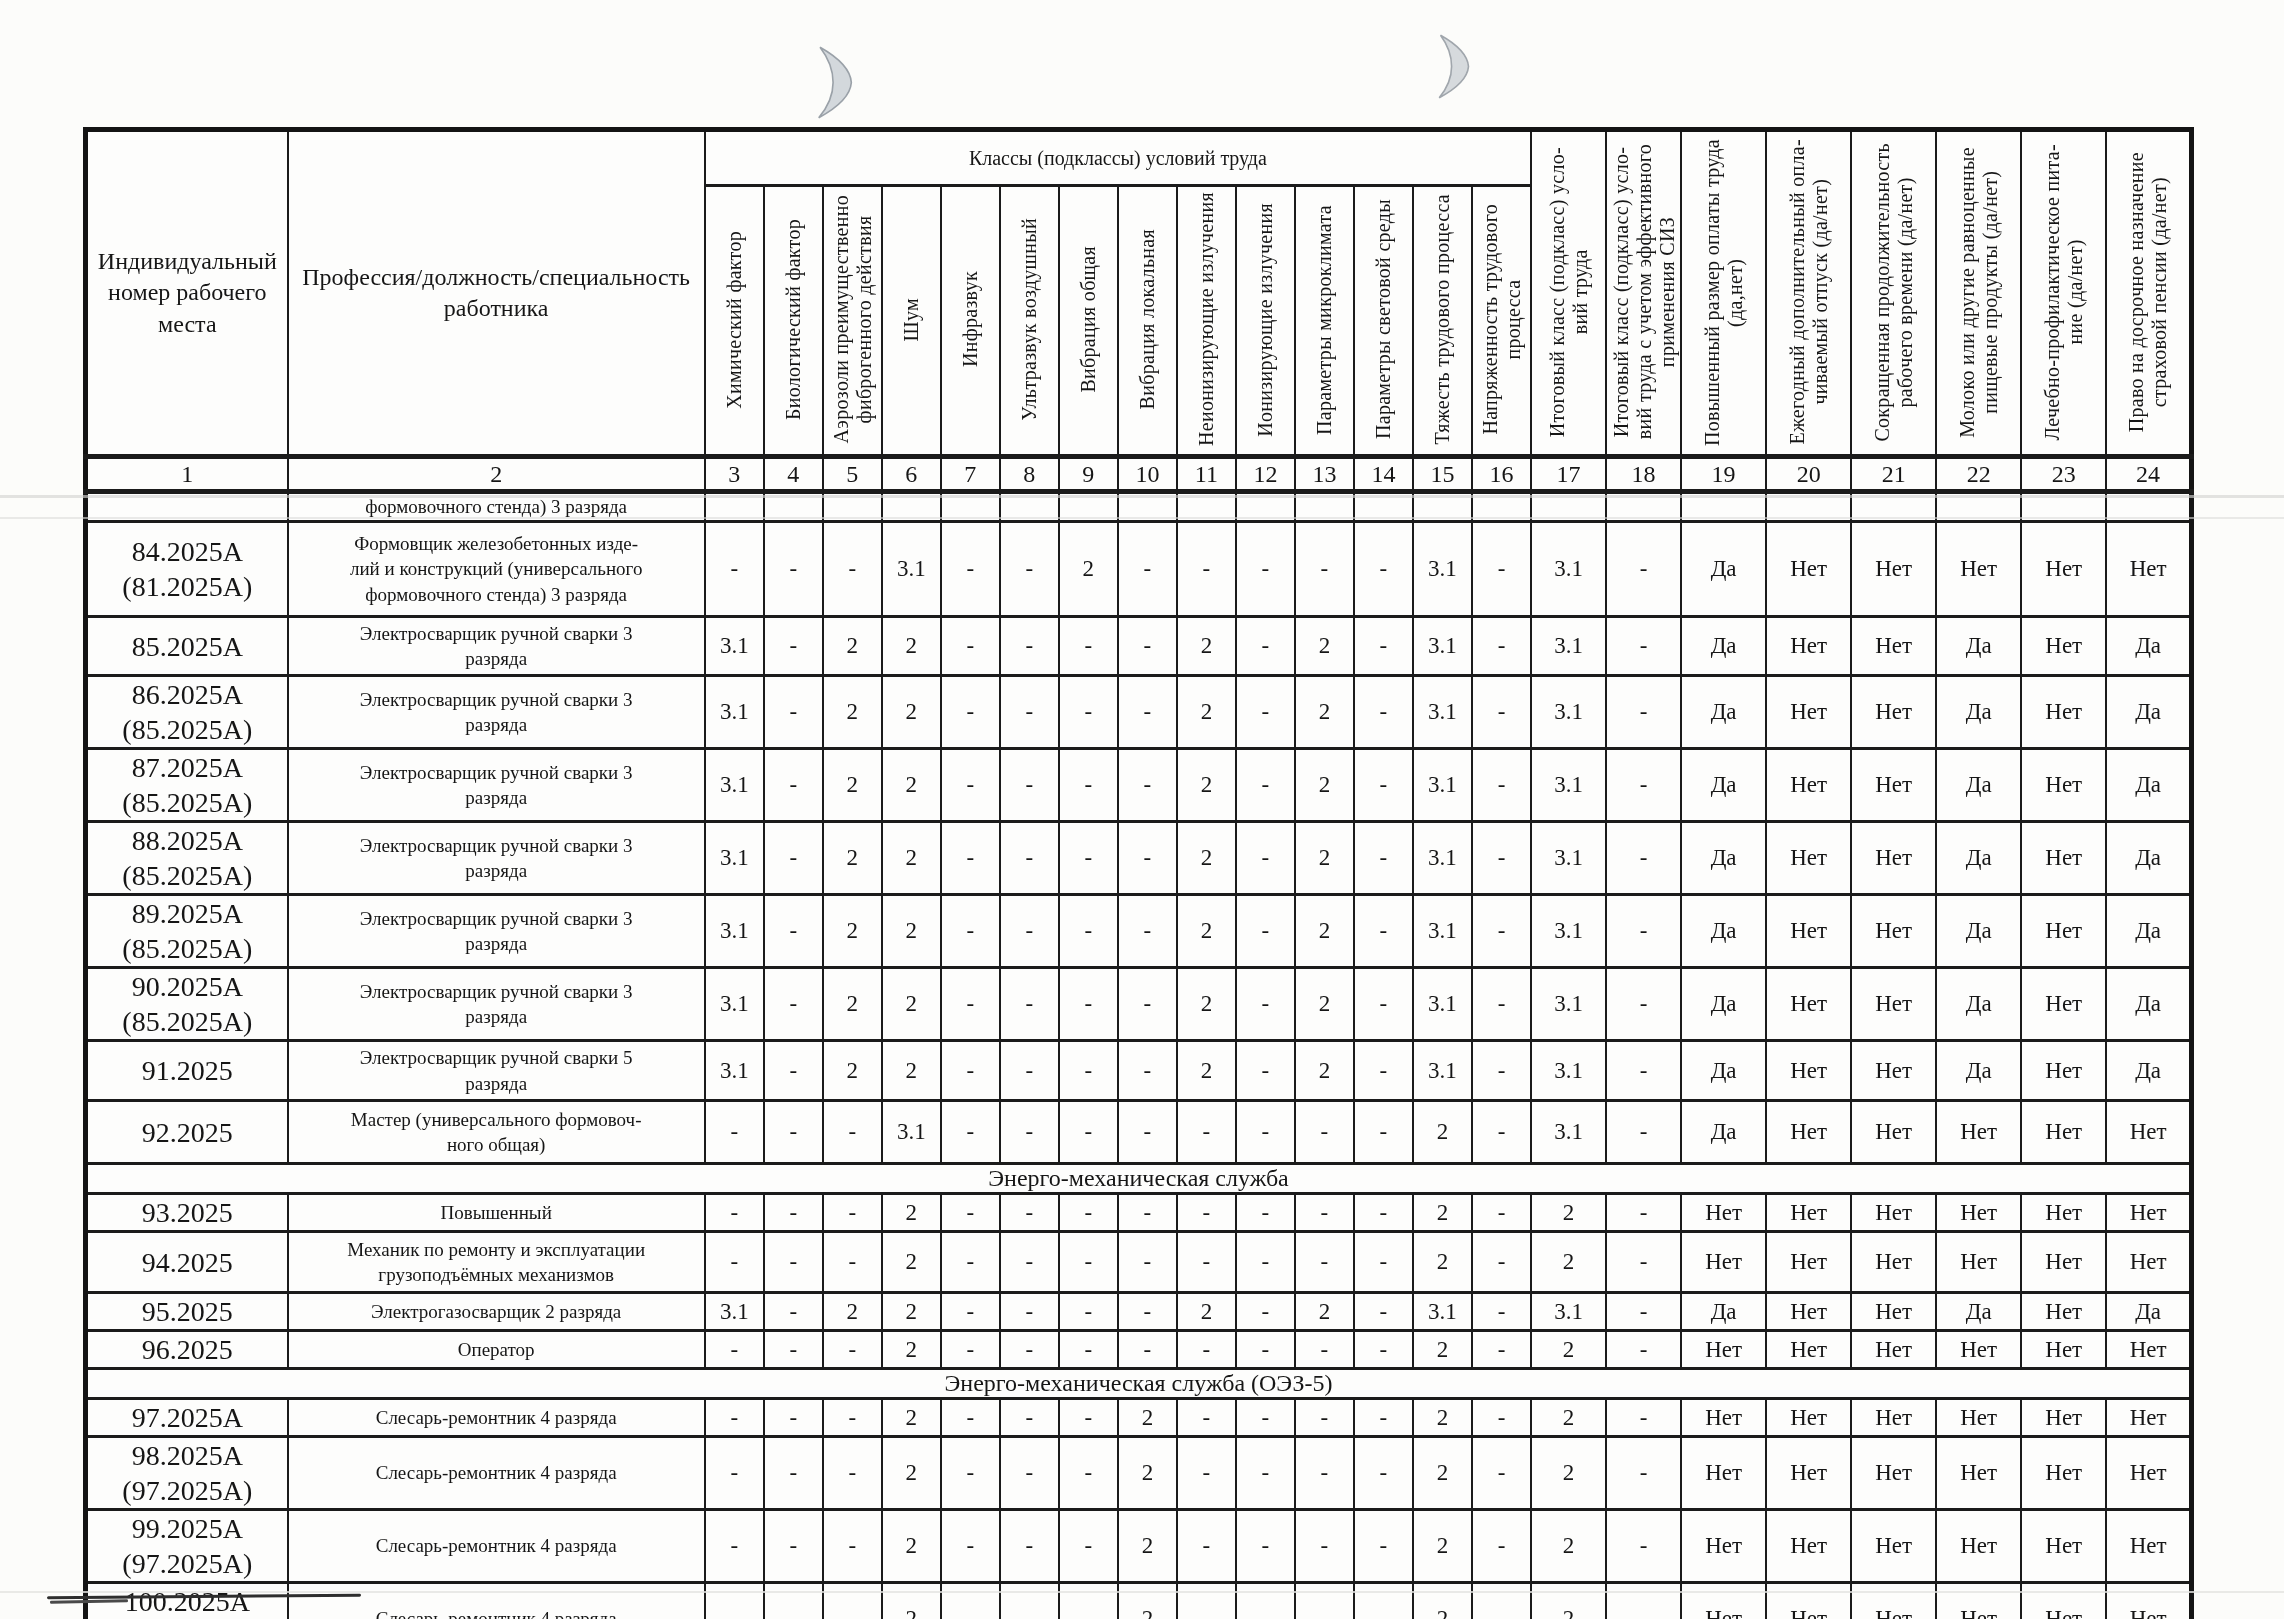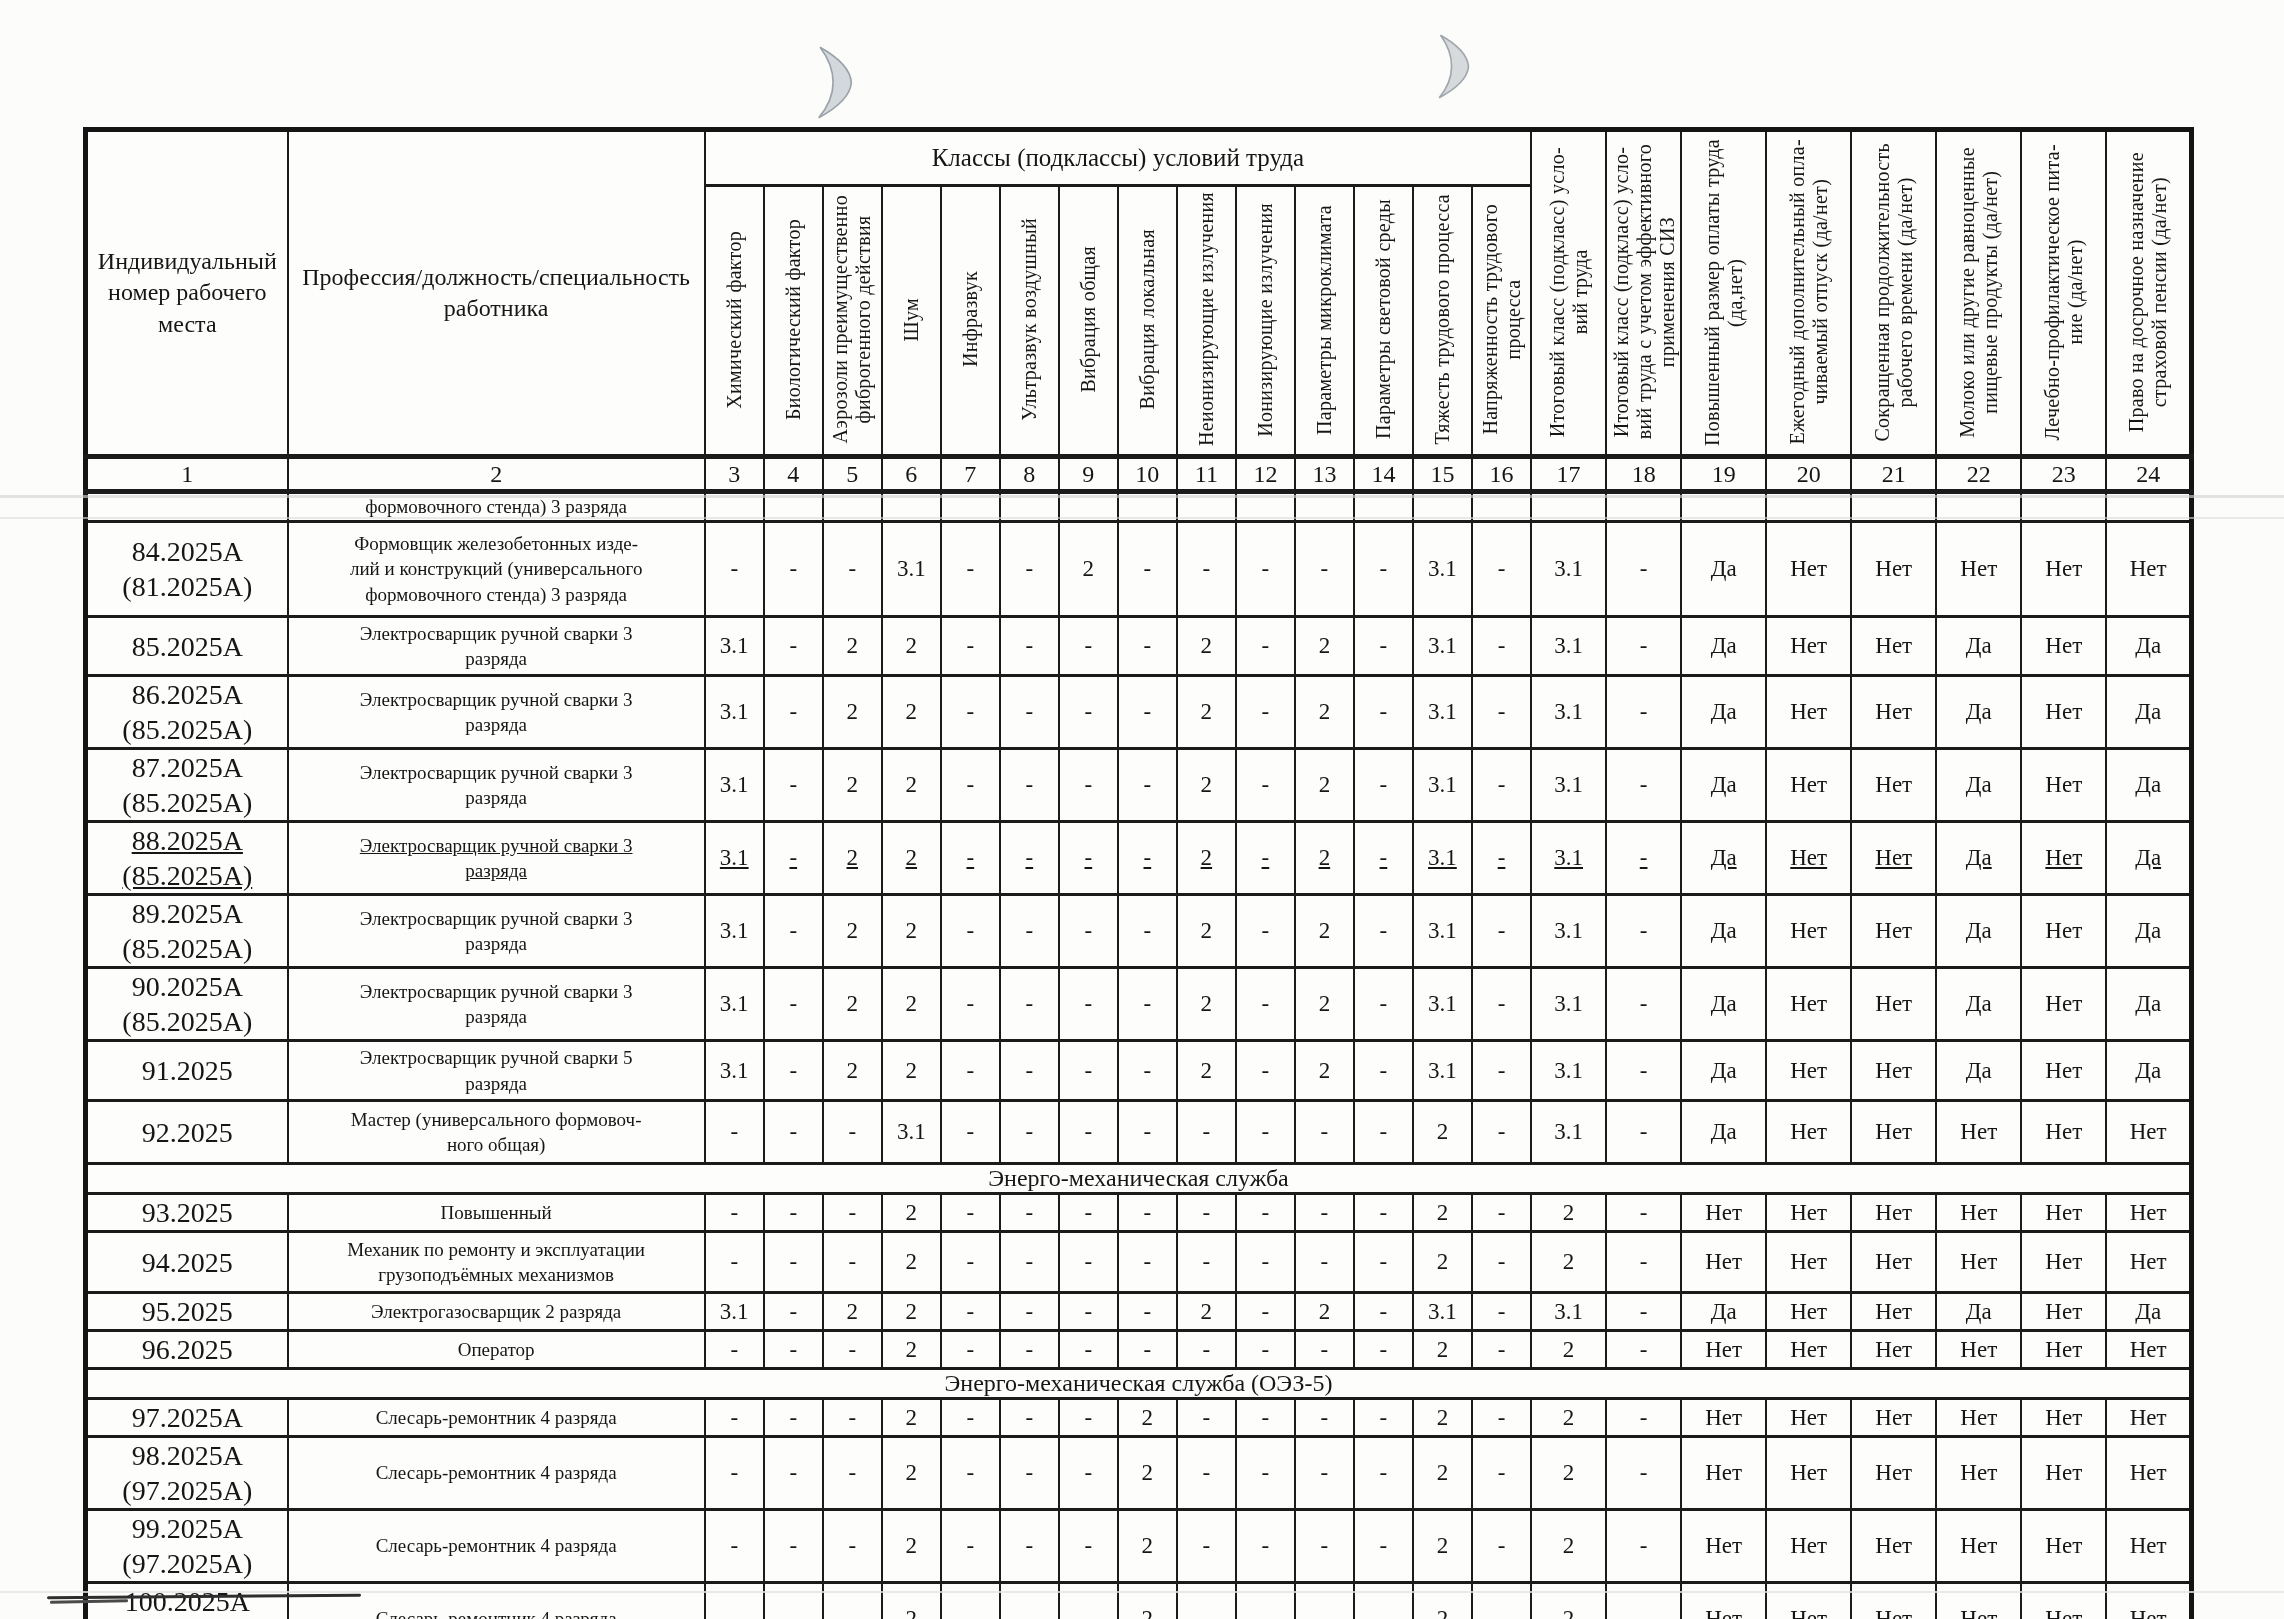--- a/index.html
+++ b/index.html
@@ -36,21 +36,21 @@
   }
   table.sout th,table.sout td{
     border:2.6px solid #1b1b1b;
     border-top-width:3.3px;border-bottom-width:3.3px;
     padding:0 2.6px;text-align:center;vertical-align:middle;
     white-space:pre-line;overflow:visible;
     font-weight:normal;
   }
   table.sout{border:5.2px solid #141414;}
   .hdr-main{font-size:24px;line-height:1.3;}
-  .group-hdr{font-size:25px;line-height:1.15;}
+  .group-hdr{font-size:20px;line-height:1.15;}
   .rot span{
     display:inline-block;
     writing-mode:vertical-rl;
     transform:rotate(180deg);
     white-space:pre-line;
     font-size:20px;line-height:1.14;
     letter-spacing:0.3px;
   }
   tr.num-row td{
     font-size:24px;height:30px;
@@ -309,21 +309,21 @@
           <td class="val-cell">-</td>
           <td class="val-cell">3.1</td>
           <td class="val-cell">-</td>
           <td class="val-cell">Да</td>
           <td class="val-cell">Нет</td>
           <td class="val-cell">Нет</td>
           <td class="val-cell">Да</td>
           <td class="val-cell">Нет</td>
           <td class="val-cell">Да</td>
         </tr>
-        <tr style="height: 59px; text-decoration: underline;">
+        <tr style="height: 59px;">
           <td class="id-cell">88.2025А
 (85.2025А)</td>
           <td class="prof-cell">Электросварщик ручной сварки 3
 разряда</td>
           <td class="val-cell">3.1</td>
           <td class="val-cell">-</td>
           <td class="val-cell">2</td>
           <td class="val-cell">2</td>
           <td class="val-cell">-</td>
           <td class="val-cell">-</td>

